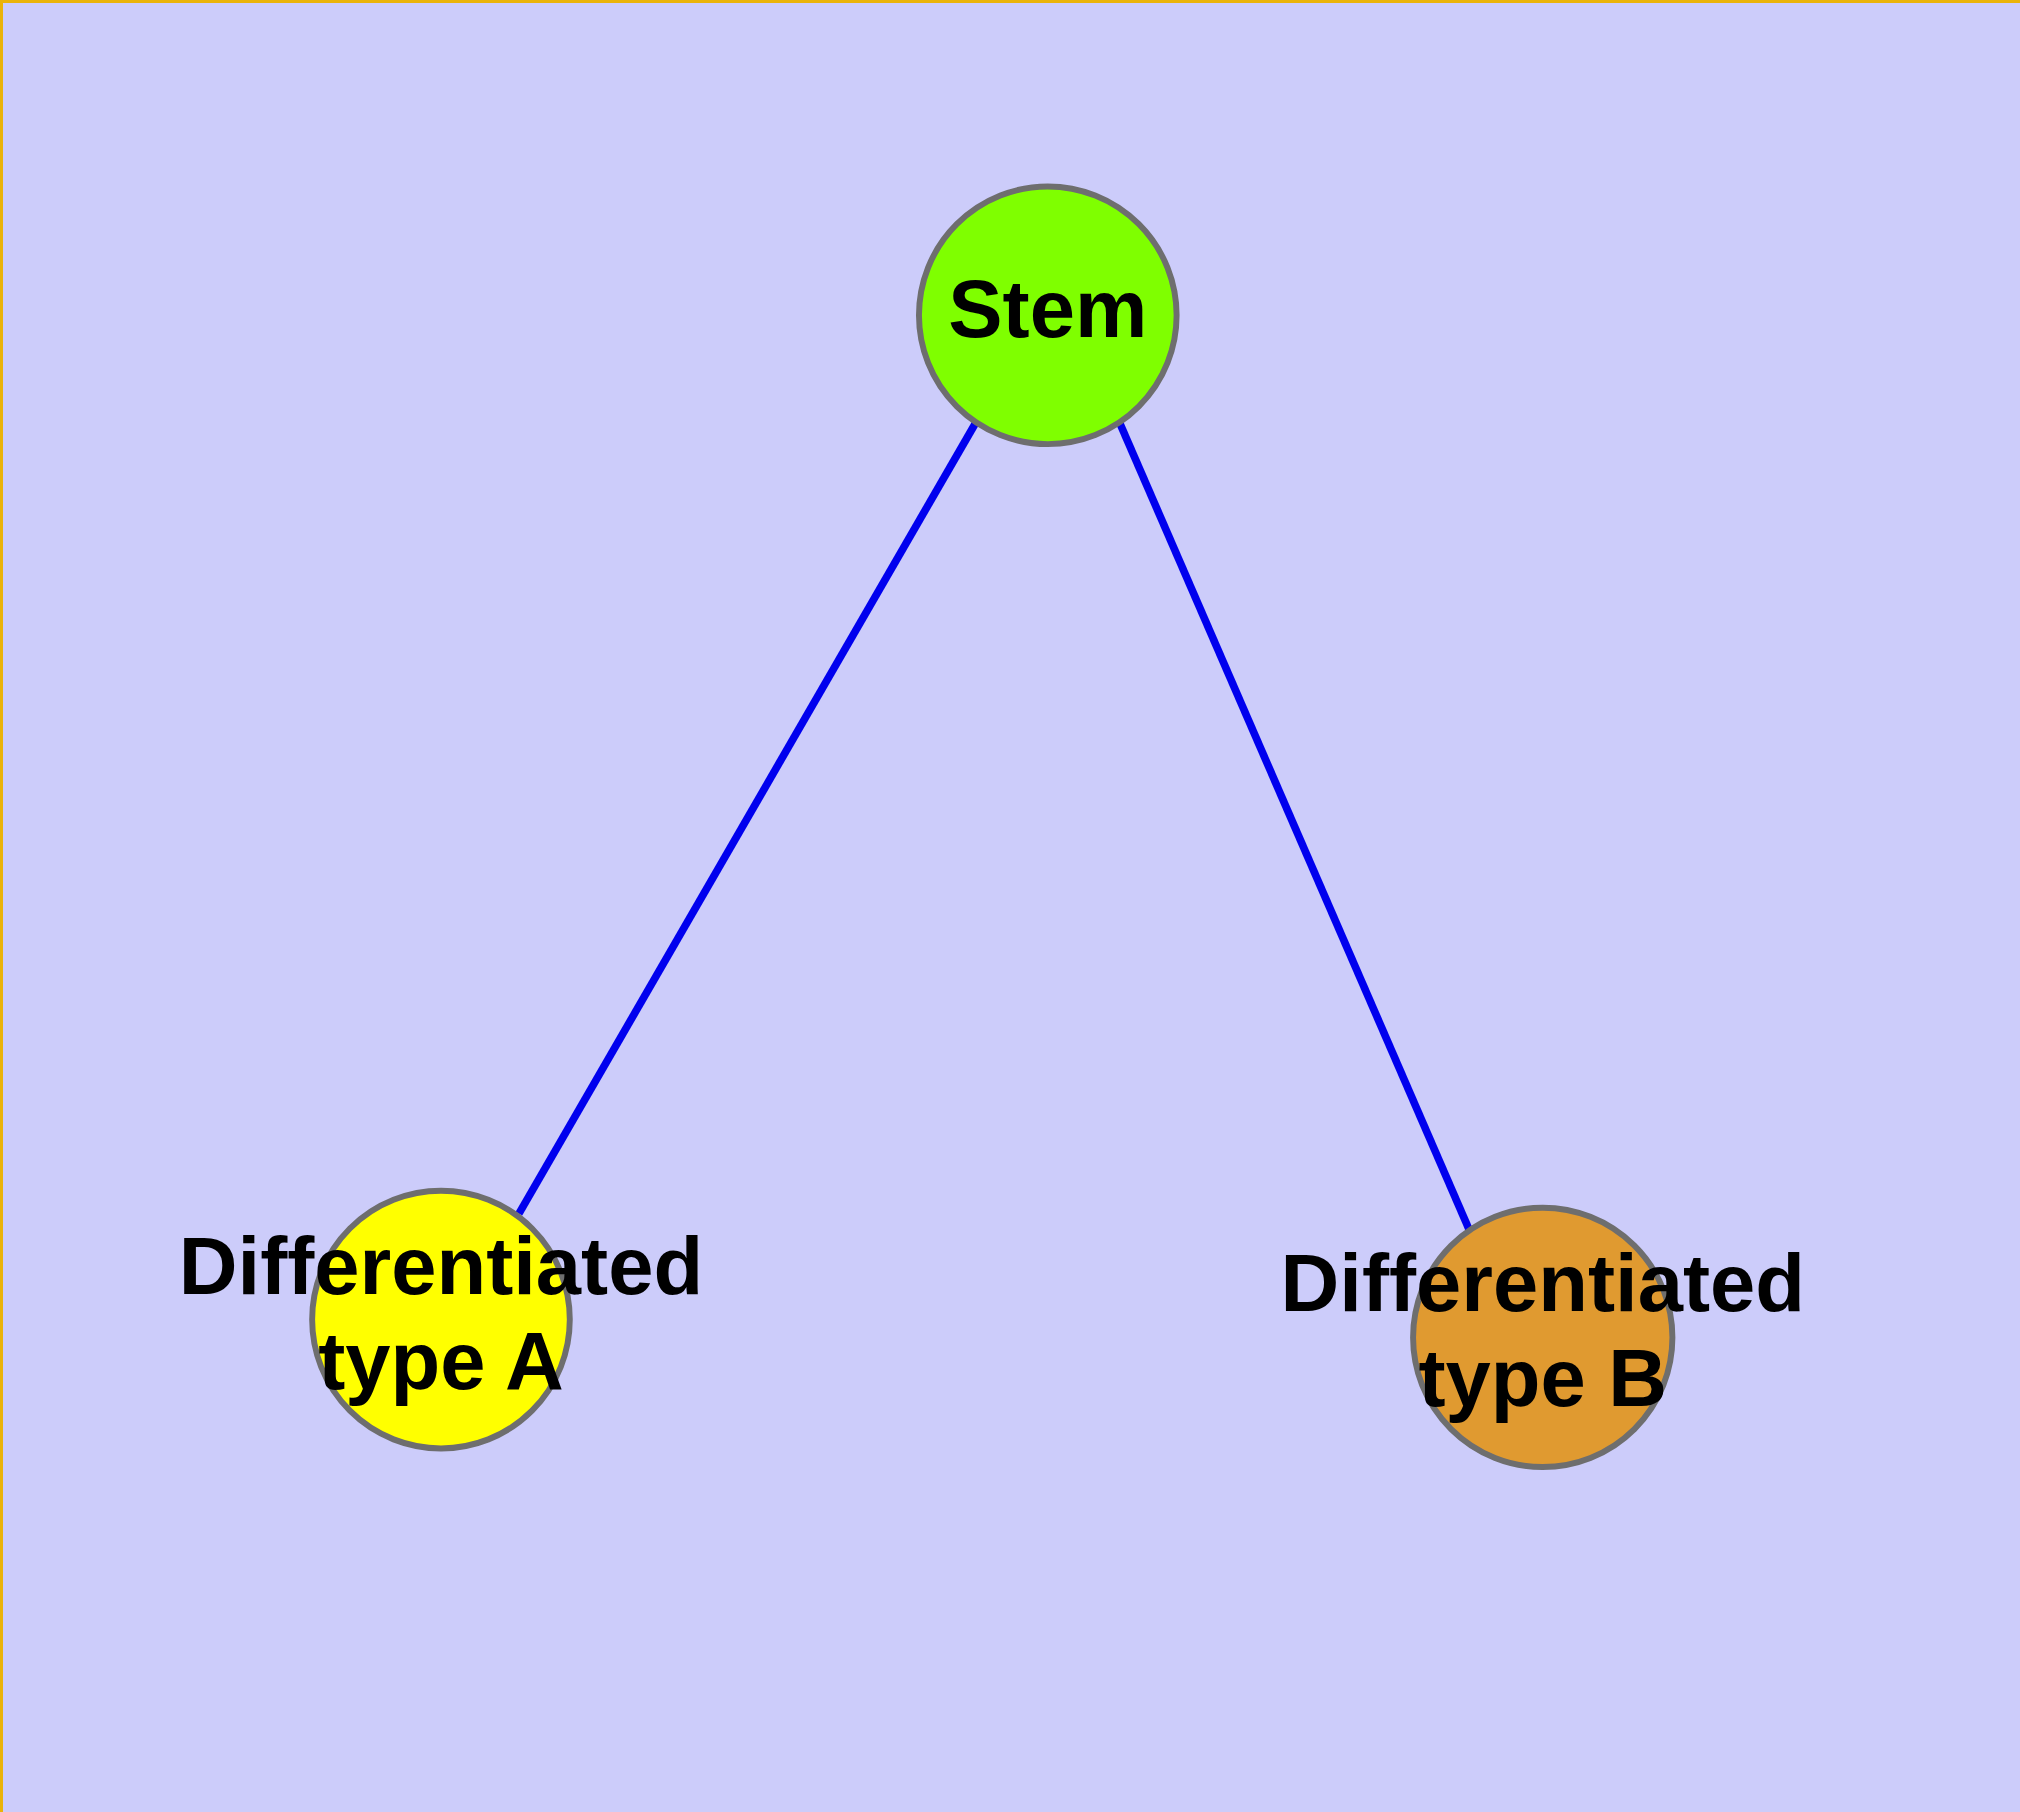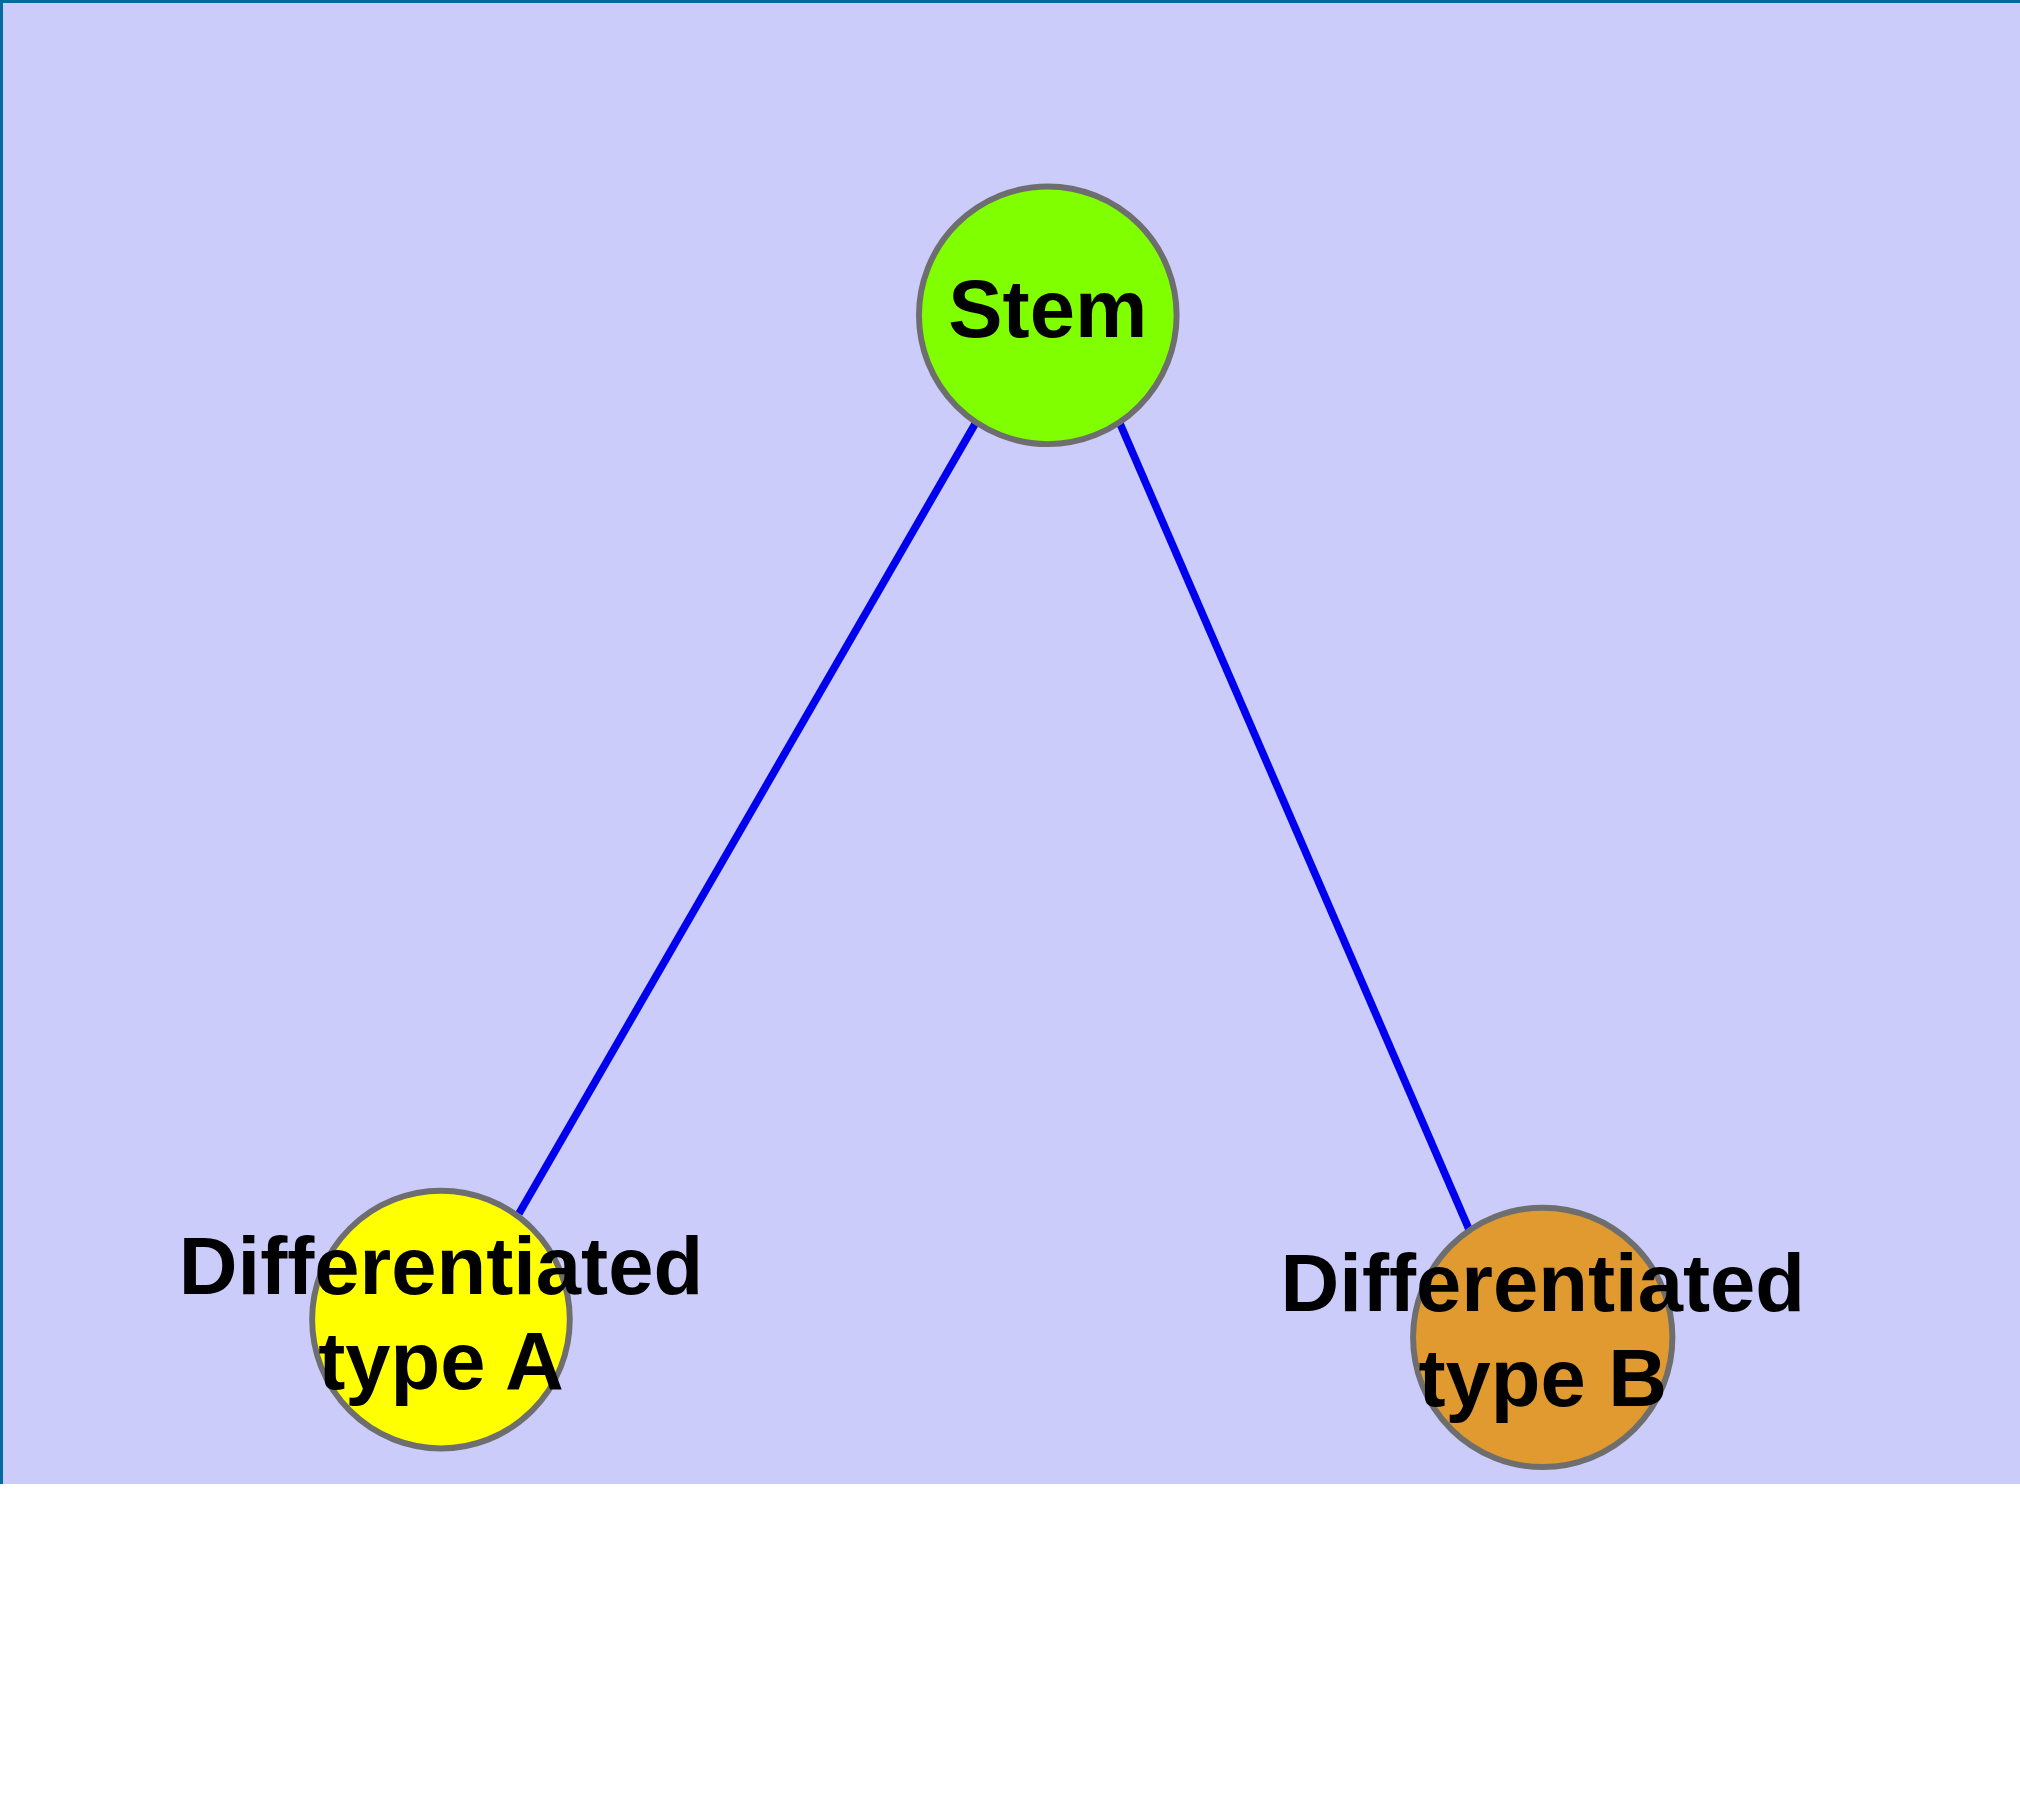--- a/index.html
+++ b/index.html
@@ -3,23 +3,23 @@
 <meta charset="utf-8">
 <style>
   html, body {
     margin: 0;
     padding: 0;
     background: #ffffff;
   }
   #stage {
     position: relative;
     width: 2021px;
-    height: 1484px;
+    height: 1812px;
     overflow: hidden;
-    background: #0369a1;
+    background: #eab308;
     font-family: "Liberation Sans", sans-serif;
   }
   #canvas {
     position: absolute;
     left: 2.5px;
     top: 3.4px;
     width: 2018px;
     height: 1809px;
     background: #ccccfa;
   }

